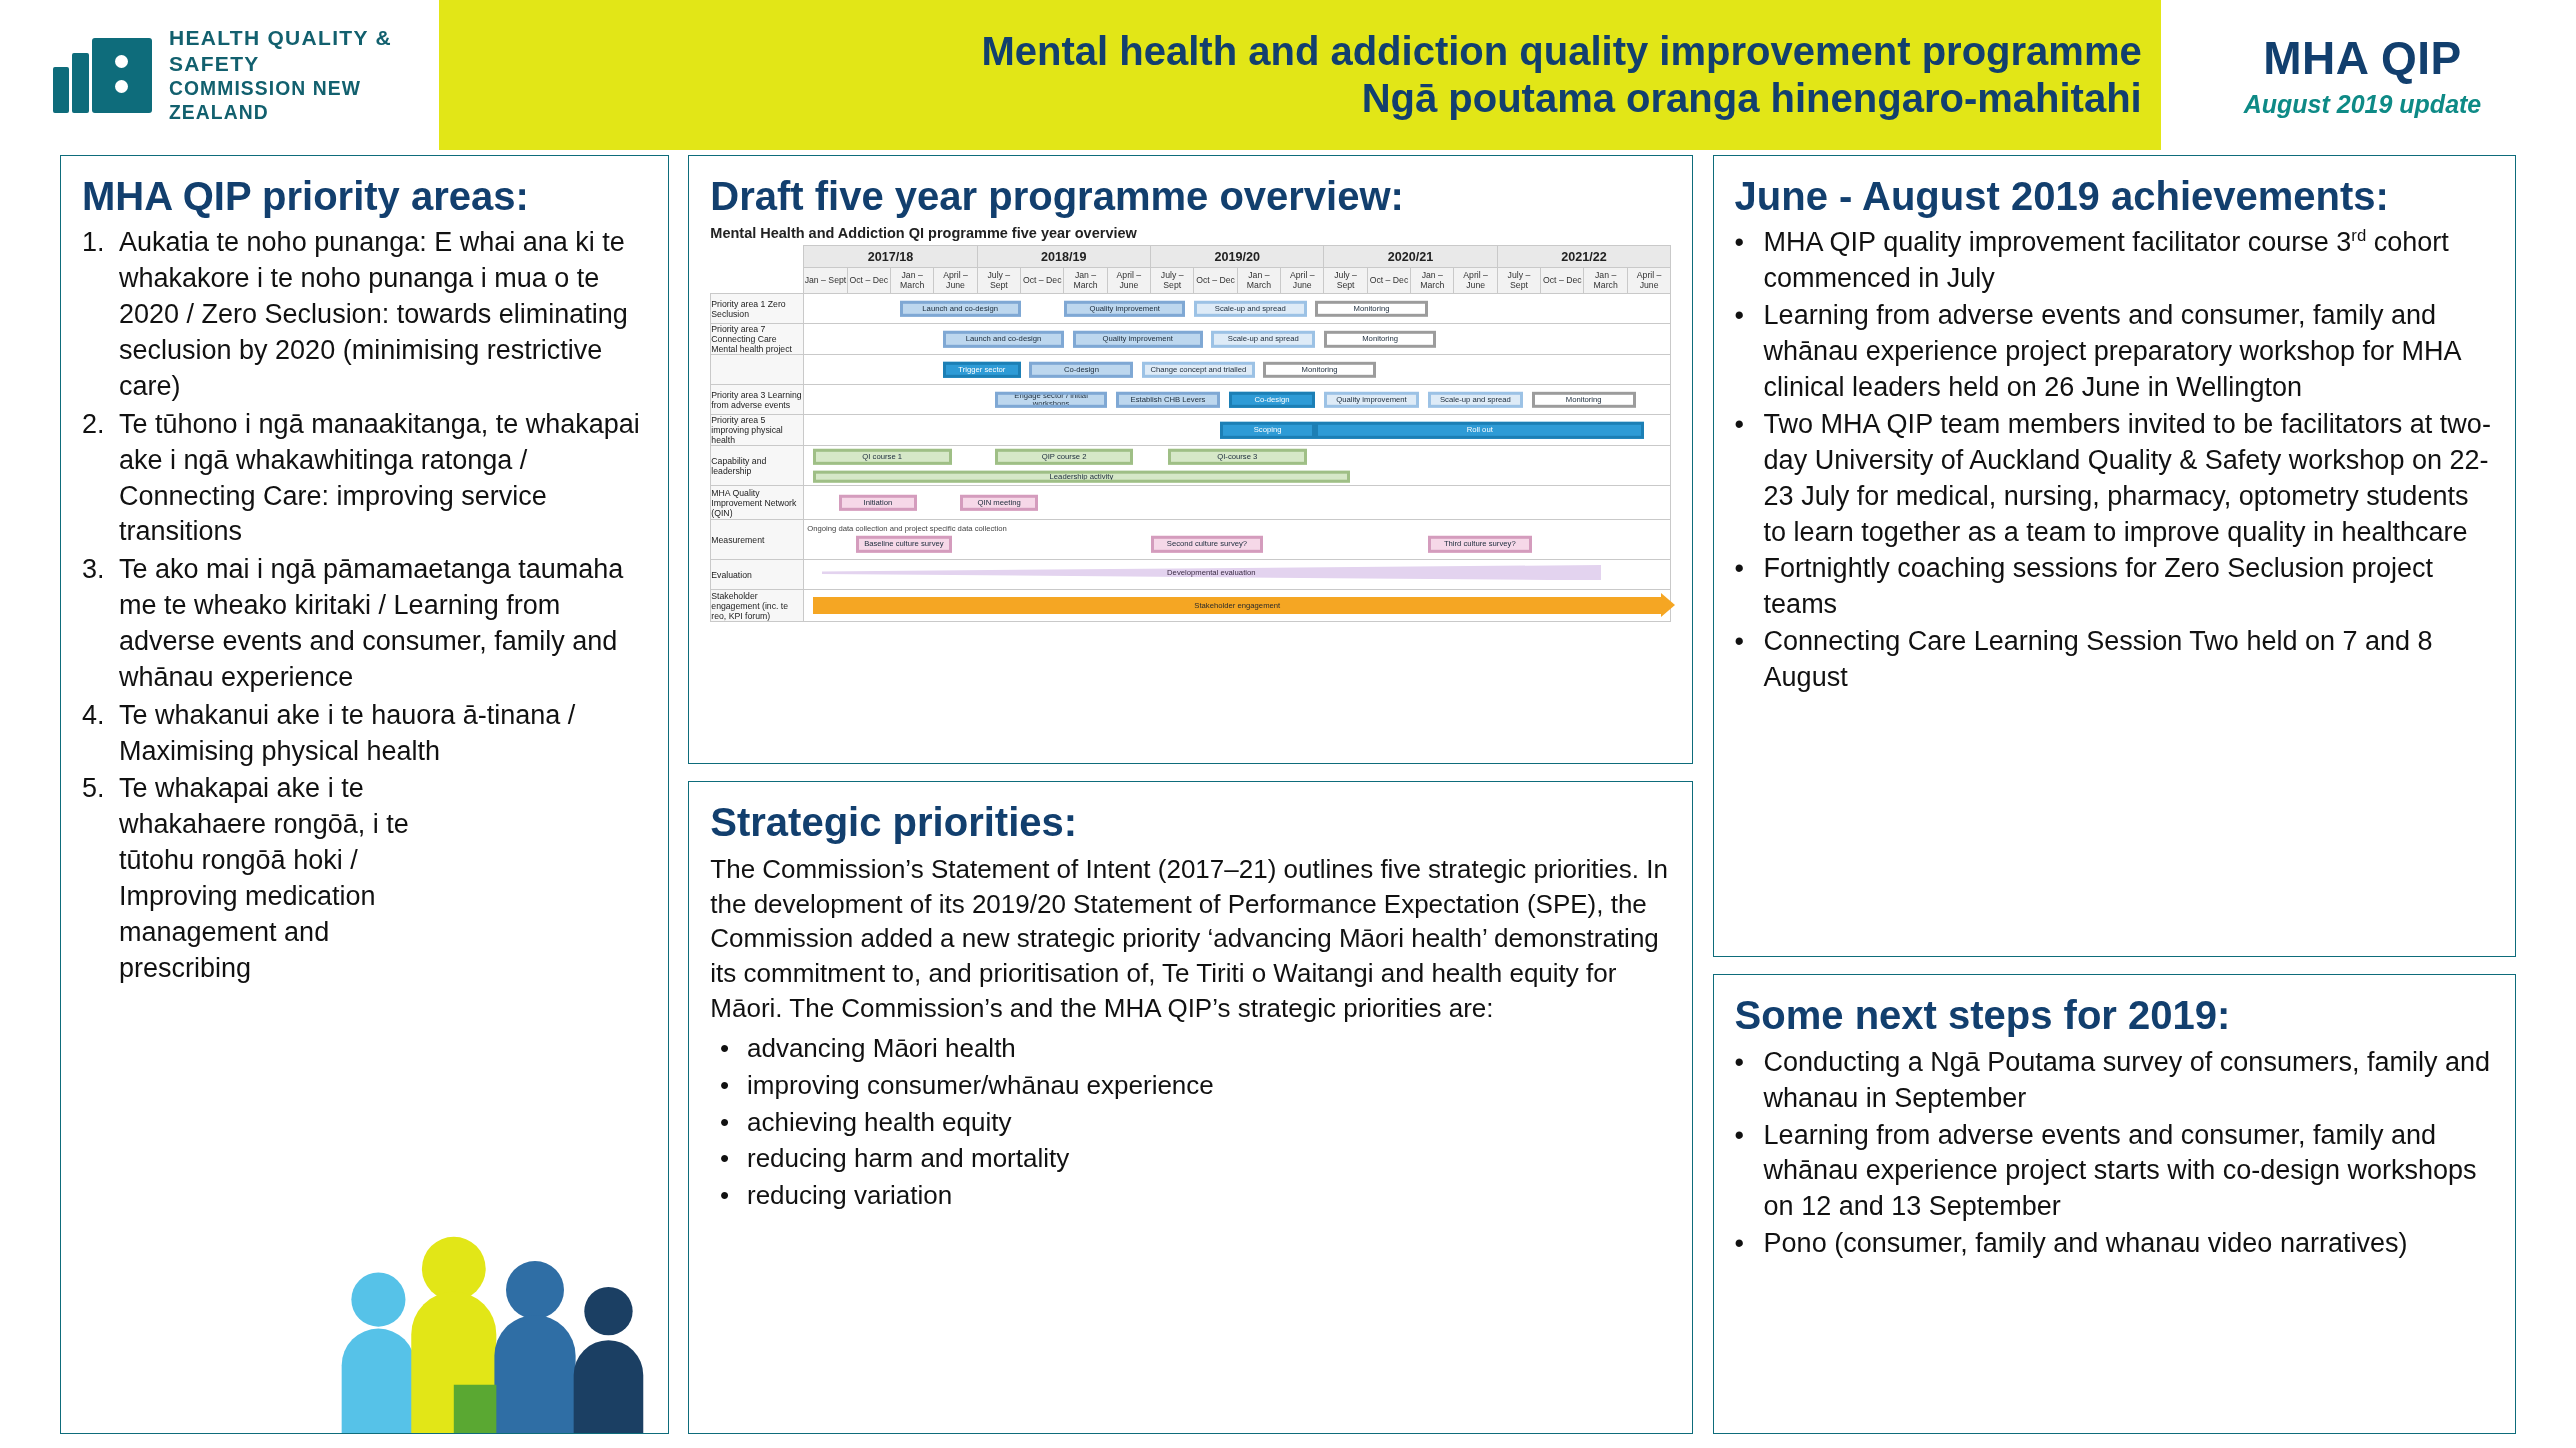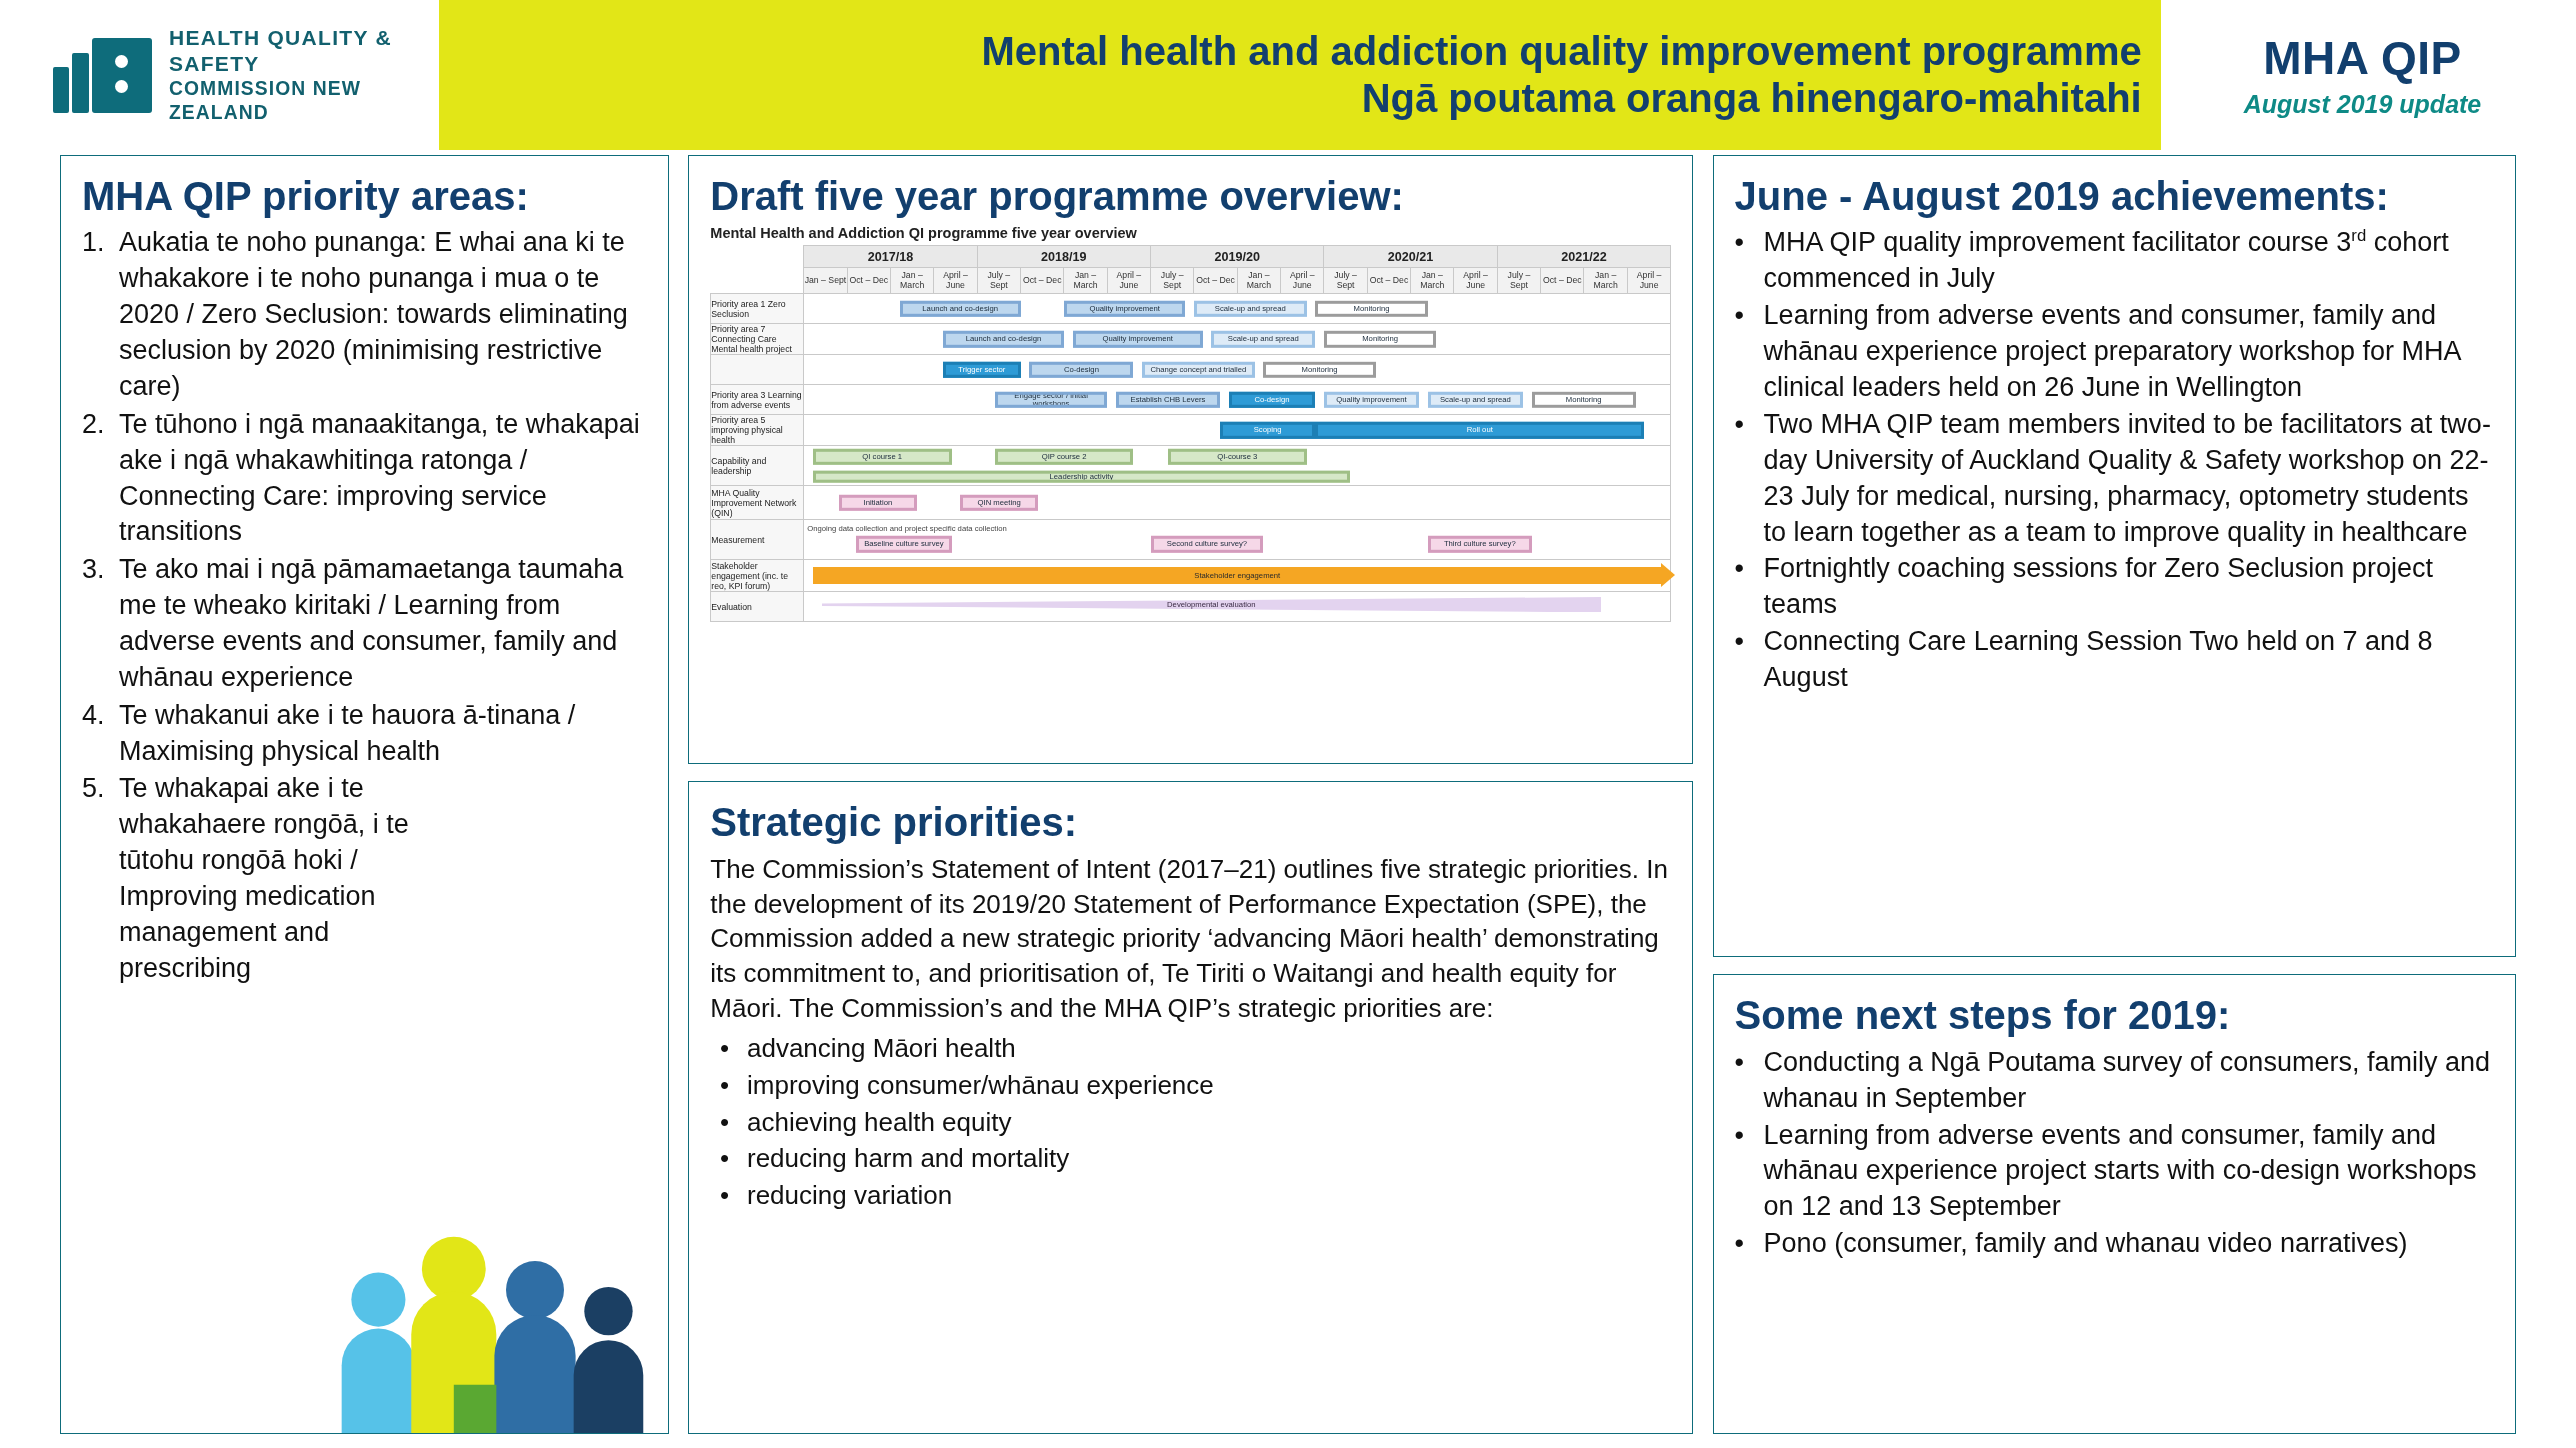--- a/index.html
+++ b/index.html
@@ -547,36 +547,36 @@
                 <div class="g-note">Ongoing data collection and project specific data collection</div>
                 <div class="g-band" style="height:23px;">
                   <div class="bar pink" style="left:6%;width:11%">Baseline culture survey</div>
                   <div class="bar pink" style="left:40%;width:13%">Second culture survey?</div>
                   <div class="bar pink" style="left:72%;width:12%">Third culture survey?</div>
                 </div>
               </td>
             </tr>
 
             <tr>
+              <td class="g-rowlabel">Evaluation</td>
+              <td class="g-cell" colspan="20" style="height:29px;">
+                <div class="g-band">
+                  <div class="tri">Developmental evaluation</div>
+                </div>
+              </td>
+            </tr>
+
+            <tr>
               <td class="g-rowlabel">Stakeholder engagement (inc. te reo, KPI forum)</td>
               <td class="g-cell" colspan="20" style="height:31px;">
                 <div class="arrow-row">
                   <div class="big-arrow">Stakeholder engagement</div>
                 </div>
               </td>
             </tr>
-
-            <tr>
-              <td class="g-rowlabel">Evaluation</td>
-              <td class="g-cell" colspan="20" style="height:29px;">
-                <div class="g-band">
-                  <div class="tri">Developmental evaluation</div>
-                </div>
-              </td>
-            </tr>
           </tbody>
             </table>
         </div>
       </div>
 
       <div class="card" style="flex:1;">
         <h2>Strategic priorities:</h2>
         <p class="para">The Commission’s Statement of Intent (2017–21) outlines five strategic priorities.  In the development of its 2019/20 Statement of Performance Expectation (SPE), the Commission added a new strategic priority ‘advancing Māori health’ demonstrating its commitment to, and prioritisation of, Te Tiriti o Waitangi and health equity for Māori.  The Commission’s and the MHA QIP’s strategic priorities are:</p>
         <ul class="bullets">
           <li>

